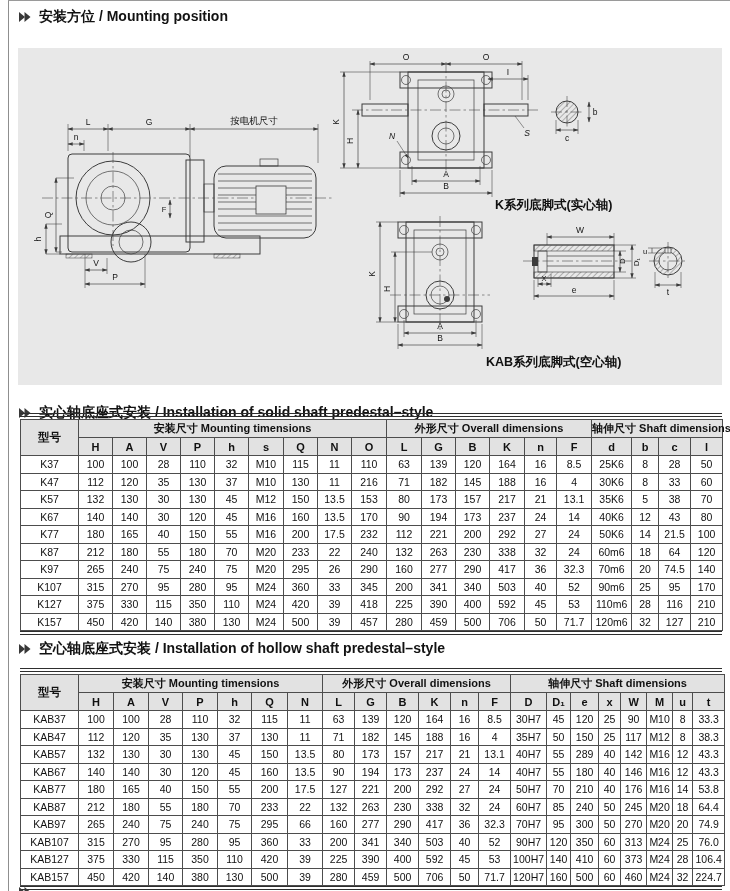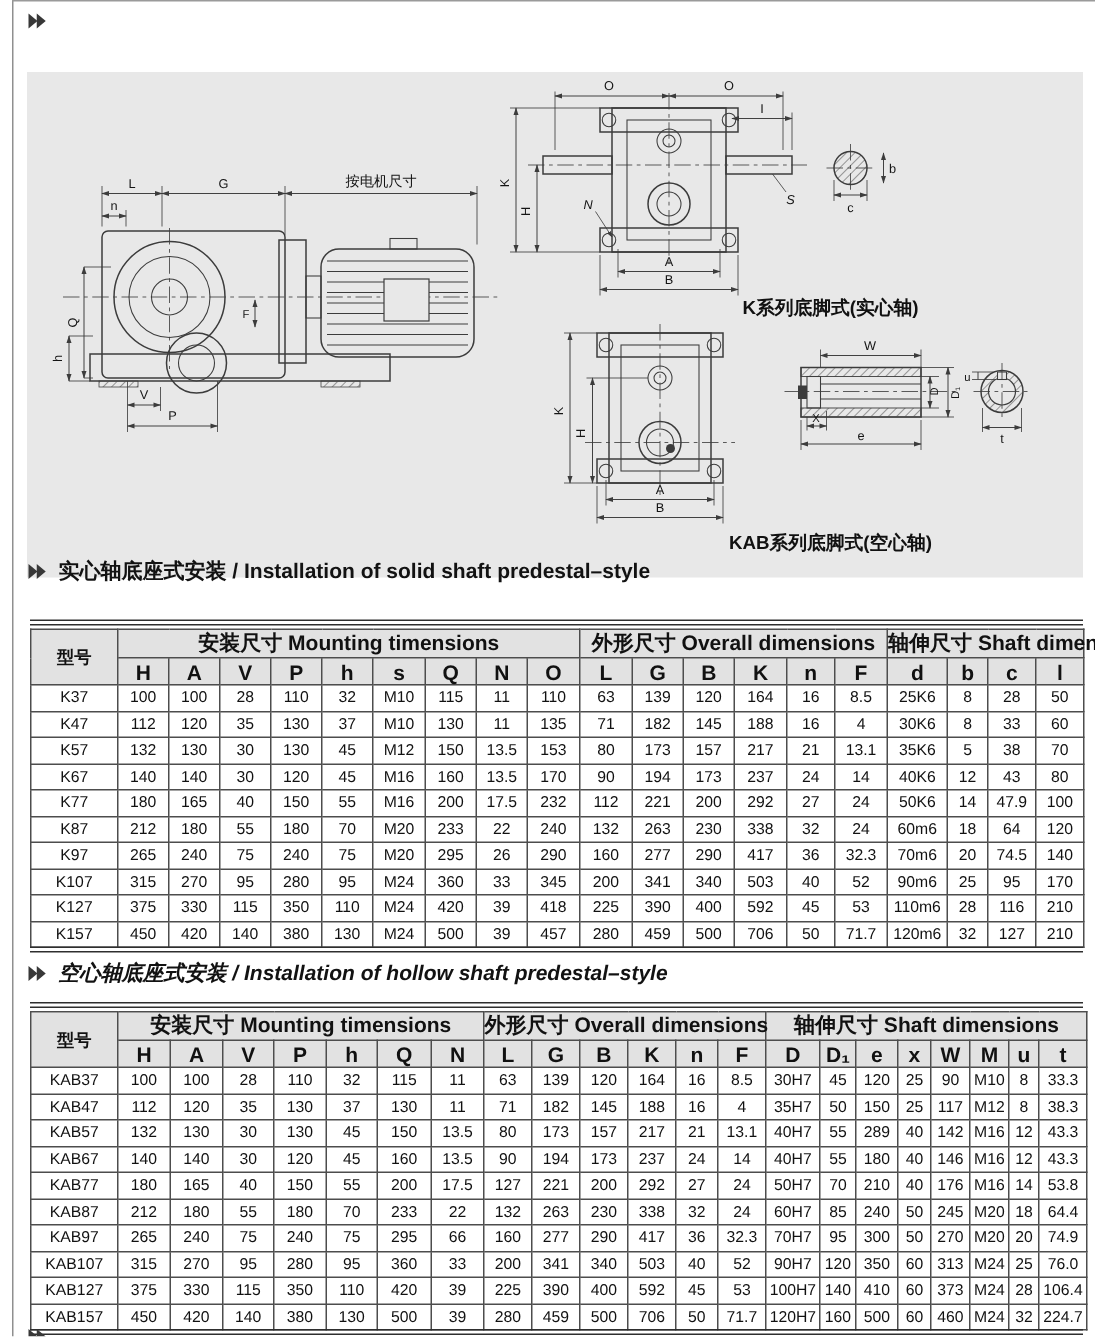--- a/index.html
+++ b/index.html
@@ -39,40 +39,41 @@
 
   table.dims-table{
     position:absolute;left:20px;width:702px;
     border-collapse:collapse;table-layout:fixed;background:#fff;
   }
   table.dims-table th,table.dims-table td{
     border:1px solid #4d4d4d;text-align:center;vertical-align:middle;
     padding:0;white-space:nowrap;box-sizing:border-box;
   }
   table.dims-table thead th{
-    background:#e2e2e2;font-weight:bold;font-size:14px;height:18px;color:#111;
+    background:#e2e2e2;font-weight:bold;font-size:11px;height:18px;color:#111;
   }
   table.dims-table thead th.model-th{font-size:11.5px;}
   table.dims-table tbody td{font-size:10.5px;height:17.5px;color:#111;}
 
   .partial-icon{position:absolute;left:18px;top:884px;width:14px;height:7px;overflow:hidden;}
 </style>
 </head>
 <body>
 
 <div class="frame-left"></div>
 <div class="frame-top"></div>
 
 <div class="section-header" style="top:8px;">
   <span class="sec-icon">
     <svg width="14" height="12" viewBox="0 0 14 12">
         <path d="M1,1 L7,6 L1,11 Z" fill="#383838"></path>
         <path d="M6.5,1 L12.5,6 L6.5,11 Z" fill="#383838"></path>
       </svg>
   </span>
+  <span>安装方位 / Mounting position</span>
 </div>
 
 <div class="drawing-panel">
 <svg width="704" height="337" viewBox="0 0 704 337">
   <defs>
     <marker id="ar" viewBox="0 0 10 10" refX="9" refY="5" markerWidth="8" markerHeight="8" orient="auto-start-reverse">
       <path d="M0,1.8 L10,5 L0,8.2 Z" fill="#3c3c3c"></path>
     </marker>
     <pattern id="h45" width="4" height="4" patternUnits="userSpaceOnUse" patternTransform="rotate(45)">
       <line x1="0" y1="0" x2="0" y2="4" stroke="#5a5a5a" stroke-width="0.8"></line>
@@ -274,21 +275,21 @@
       <text class="dls" x="627" y="206">u</text>
       <line class="ext" x1="637" y1="224" x2="637" y2="240"></line>
       <line class="ext" x1="663" y1="224" x2="663" y2="240"></line>
       <line class="dim" x1="637" y1="237" x2="663" y2="237" marker-start="url(#ar)" marker-end="url(#ar)"></line>
       <text class="dl" x="650" y="247">t</text>
     </g>
   </g>
 </svg>
 </div>
 
-<div class="section-header" style="top:372px;">
+<div class="section-header" style="top:404px;">
   <span class="sec-icon">
     <svg width="14" height="12" viewBox="0 0 14 12">
         <path d="M1,1 L7,6 L1,11 Z" fill="#383838"></path>
         <path d="M6.5,1 L12.5,6 L6.5,11 Z" fill="#383838"></path>
       </svg>
   </span>
   <span>实心轴底座式安装 / Installation of solid shaft predestal–style</span>
 </div>
 
 <div class="rule" style="top:413px;"></div>
@@ -370,21 +371,21 @@
       <tr>
         <td>K47</td>
         <td>112</td>
         <td>120</td>
         <td>35</td>
         <td>130</td>
         <td>37</td>
         <td>M10</td>
         <td>130</td>
         <td>11</td>
-        <td>135</td>
+        <td>216</td>
         <td>71</td>
         <td>182</td>
         <td>145</td>
         <td>188</td>
         <td>16</td>
         <td>4</td>
         <td>30K6</td>
         <td>8</td>
         <td>33</td>
         <td>60</td>
@@ -445,21 +446,21 @@
         <td>17.5</td>
         <td>232</td>
         <td>112</td>
         <td>221</td>
         <td>200</td>
         <td>292</td>
         <td>27</td>
         <td>24</td>
         <td>50K6</td>
         <td>14</td>
-        <td>47.9</td>
+        <td>21.5</td>
         <td>100</td>
       </tr>
       <tr>
         <td>K87</td>
         <td>212</td>
         <td>180</td>
         <td>55</td>
         <td>180</td>
         <td>70</td>
         <td>M20</td>
@@ -562,21 +563,21 @@
         <td>71.7</td>
         <td>120m6</td>
         <td>32</td>
         <td>127</td>
         <td>210</td>
       </tr>
     </tbody>
   </table>
 <div class="rule" style="top:631px;"></div>
 
-<div class="section-header" style="top:640px;font-style:italic;">
+<div class="section-header" style="top:640px;">
   <span class="sec-icon">
     <svg width="14" height="12" viewBox="0 0 14 12">
         <path d="M1,1 L7,6 L1,11 Z" fill="#383838"></path>
         <path d="M6.5,1 L12.5,6 L6.5,11 Z" fill="#383838"></path>
       </svg>
   </span>
   <span>空心轴底座式安装 / Installation of hollow shaft predestal–style</span>
 </div>
 
 <div class="rule" style="top:668px;"></div>

